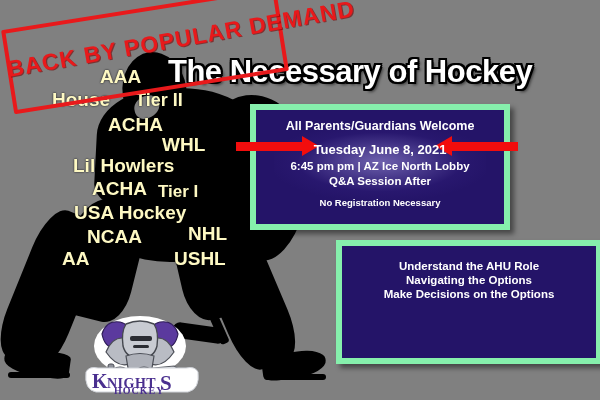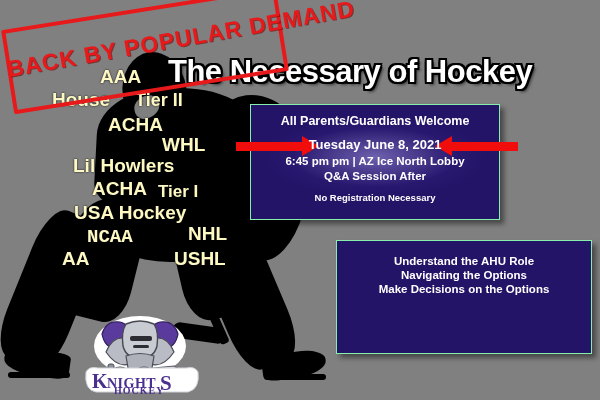--- a/index.html
+++ b/index.html
@@ -116,21 +116,21 @@
   #stamp-text{
     position:absolute;left:0;right:0;top:24px;text-align:center;
     color:#e8191b;font-size:23px;font-weight:bold;
     letter-spacing:1px;white-space:nowrap;
     transform:rotate(-1deg);
     text-shadow:1px 1px 0 rgba(120,0,0,.6);
   }
 
   
   .navybox{
-    position:absolute;background:#241468;border:1px solid #86efac;
+    position:absolute;background:#241468;border:6px solid #86efac;
     box-shadow:4px 4px 5px rgba(0,0,0,.45);
     text-align:center;color:#ffffff;
   }
   #info-box{left:250px;top:104px;width:248px;height:114px;}
   #info-box .glow{
     position:absolute;left:18px;top:14px;width:212px;height:76px;
     background:radial-gradient(ellipse at center,rgba(170,160,230,.55) 0%,rgba(60,40,140,.18) 55%,rgba(36,20,104,0) 75%);
     pointer-events:none;
   }
   #info-box .line{position:relative;z-index:2;}
@@ -186,21 +186,21 @@
   <div>
     <span class="term" style="left:100px;top:66px;font-size:19px;">AAA</span>
     <span class="term" style="left:52px;top:89px;font-size:19px;">House</span>
     <span class="term" style="left:135px;top:90px;font-size:18px;">Tier II</span>
     <span class="term" style="left:108px;top:114px;font-size:19px;">ACHA</span>
     <span class="term" style="left:162px;top:134px;font-size:19px;">WHL</span>
     <span class="term" style="left:73px;top:155px;font-size:19px;">Lil Howlers</span>
     <span class="term" style="left:92px;top:178px;font-size:19px;">ACHA</span>
     <span class="term" style="left:158px;top:182px;font-size:17px;">Tier I</span>
     <span class="term" style="left:74px;top:202px;font-size:19px;">USA Hockey</span>
-    <span class="term" style="left:87px;top:226px;font-size:19px;font-family:Liberation Mono, monospace;">NCAA</span>
+    <span class="term" style="left:87px;top:226px;font-size:19px;">NCAA</span>
     <span class="term" style="left:188px;top:223px;font-size:19px;">NHL</span>
     <span class="term" style="left:62px;top:248px;font-size:19px;">AA</span>
     <span class="term" style="left:174px;top:248px;font-size:19px;">USHL</span>
   </div>
 
   <div id="title">The Necessary of Hockey</div>
 
   <div id="stamp">
     <div id="stamp-border"></div>
     <div id="stamp-text">BACK BY POPULAR DEMAND</div>

